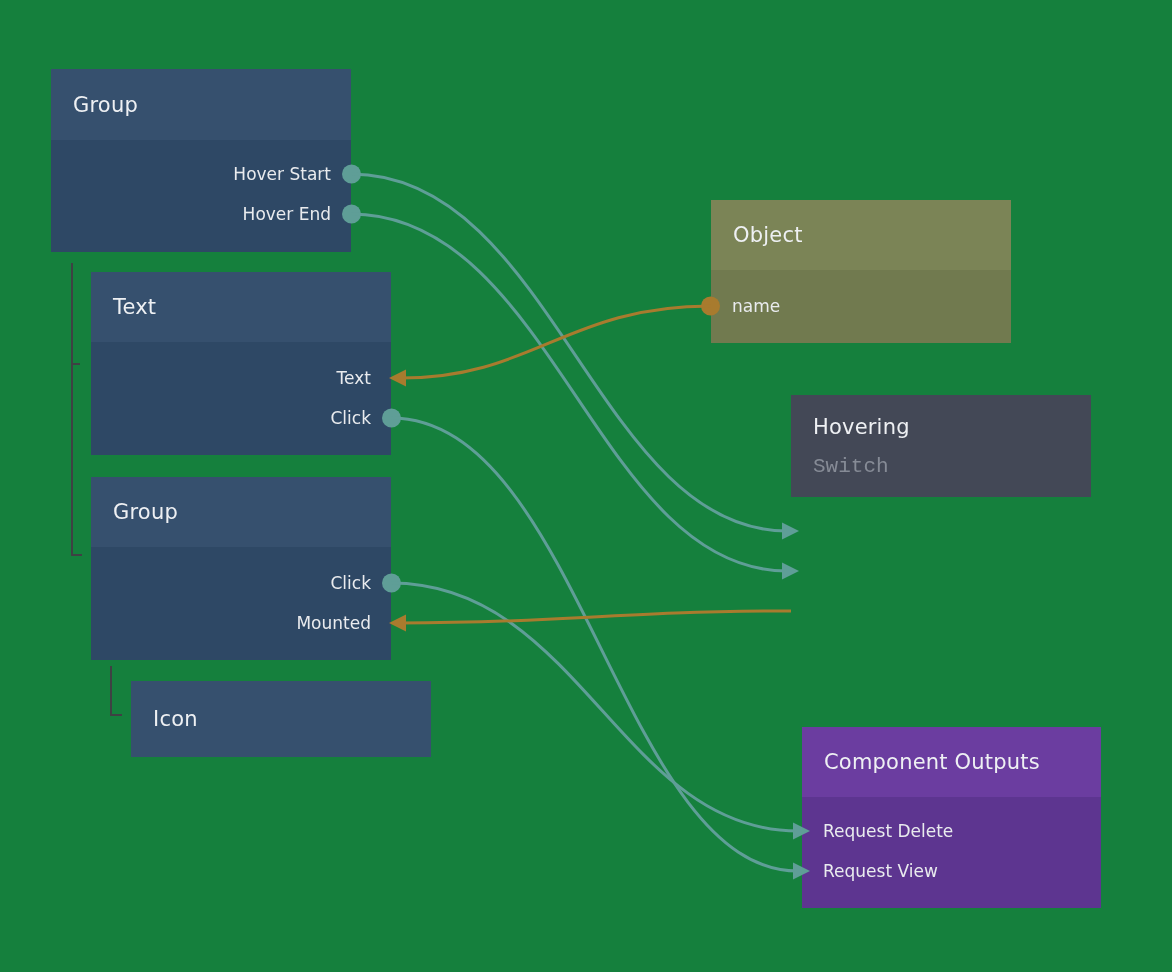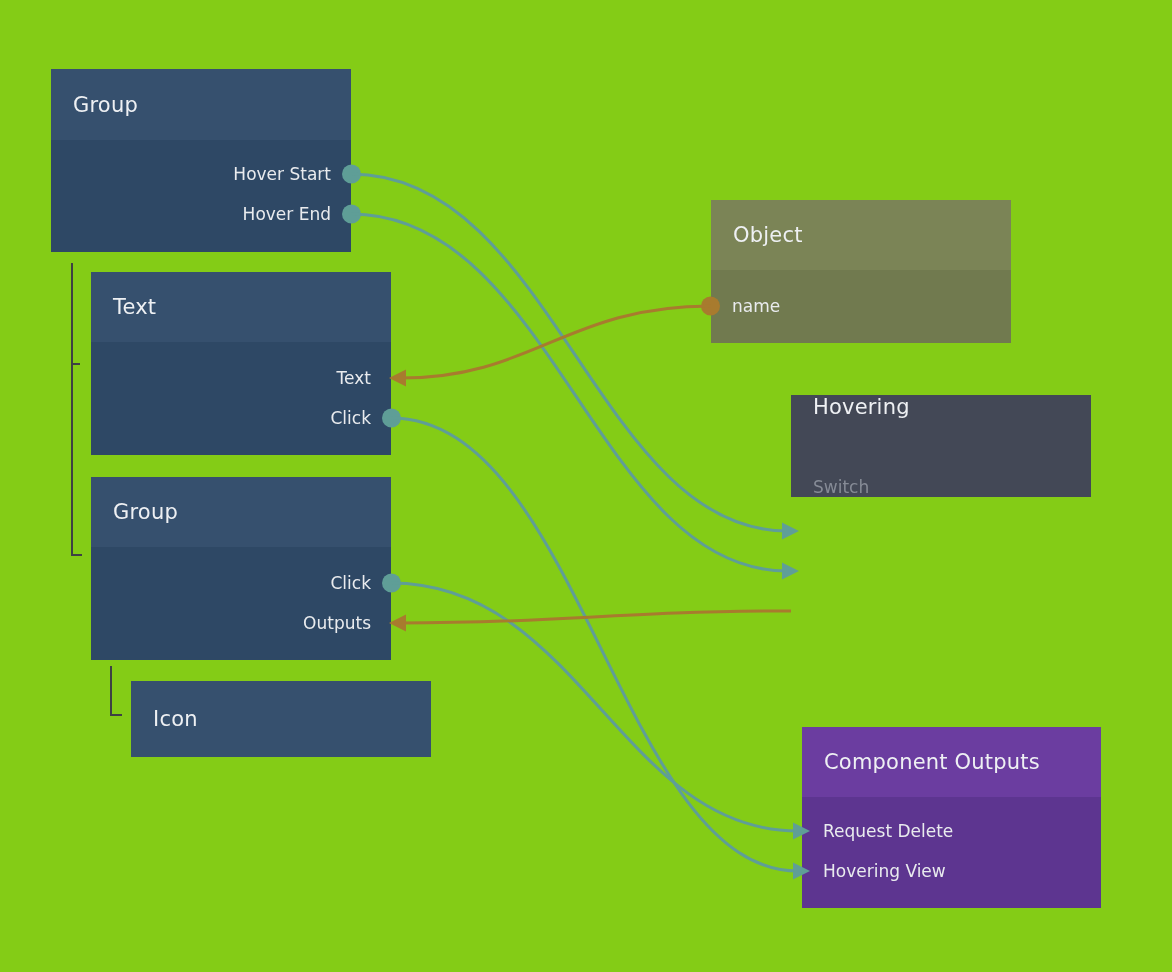--- a/index.html
+++ b/index.html
@@ -1,26 +1,26 @@
 <!DOCTYPE html>
 <html><head>
 <meta charset="utf-8">
 <style>
   html,body{margin:0;padding:0;background:#1c1d1f;}
   *{box-sizing:border-box;}
   #canvas{
     position:relative;width:1172px;height:972px;overflow:hidden;
-    background:#84cc16;
+    background:#15803d;
     font-family:"DejaVu Sans","Liberation Sans",sans-serif;
   }
   
   .node{position:absolute;}
   .hdr{display:flex;flex-direction:column;justify-content:center;padding-left:22px;}
   .title{font-size:21px;color:#eef0f3;letter-spacing:.2px;white-space:nowrap;}
-  .subtitle{font-size:17px;color:#868b96;margin-top:16px;white-space:nowrap;}
+  .subtitle{font-size:21px;color:#868b96;margin-top:16px;white-space:nowrap;font-family:Liberation Mono, monospace;}
   .nbody{position:relative;padding-top:14px;}
   .prow{position:relative;height:40px;display:flex;align-items:center;}
   .prow.r{justify-content:flex-end;padding-right:20px;}
   .prow.l{justify-content:flex-start;padding-left:21px;}
   .plabel{font-size:17px;color:#e9ebee;white-space:nowrap;}
   .pin{position:absolute;width:19px;height:19px;border-radius:50%;top:50%;transform:translateY(-50%);}
   .pin.pr{right:-10px;}
   .pin.pl{left:-10px;}
   .pin.teal{background:#5f9e97;}
   .pin.orange{background:#a87b2e;}
@@ -80,21 +80,21 @@
   <div class="node blue" style="left:91px;top:477px;width:300px;">
     <div class="hdr" style="height:70px;">
       <span class="title">Group</span>
     </div>
     <div class="nbody" style="height:113px;padding-top:16px;">
       <div class="prow r">
         <span class="plabel">Click</span>
         <span class="pin teal pr"></span>
       </div>
       <div class="prow r">
-        <span class="plabel">Outputs</span>
+        <span class="plabel">Mounted</span>
       </div>
     </div>
   </div>
 
   <div class="node hdr-only" style="left:131px;top:681px;width:300px;height:76px;">
     <span class="title">Icon</span>
   </div>
 
   <div class="node olive" style="left:711px;top:200px;width:300px;border-radius:6px;">
     <div class="hdr" style="height:70px;">
@@ -102,36 +102,36 @@
     </div>
     <div class="nbody" style="height:73px;padding-top:16px;">
       <div class="prow l">
         <span class="plabel">name</span>
         <span class="pin orange pl"></span>
       </div>
     </div>
   </div>
 
   <div class="node gray" style="left:791px;top:395px;width:300px;">
-    <div class="hdr" style="height:102px;justify-content:space-between;">
+    <div class="hdr" style="height:102px;">
       <span class="title">Hovering</span>
       <span class="subtitle">Switch</span>
     </div>
   </div>
 
   <div class="node purple" style="left:802px;top:727px;width:299px;border-radius:11px;">
     <div class="hdr" style="height:70px;">
       <span class="title">Component Outputs</span>
     </div>
     <div class="nbody" style="height:111px;">
       <div class="prow l">
         <span class="plabel">Request Delete</span>
       </div>
       <div class="prow l">
-        <span class="plabel">Hovering View</span>
+        <span class="plabel">Request View</span>
       </div>
     </div>
   </div>
 
   <svg id="edges" viewBox="0 0 1172 972" xmlns="http://www.w3.org/2000/svg">
       <path d="M 351 174 C 552.6 174 597.4 531 787 531" fill="none" stroke="#5f9e97" stroke-width="3"></path>
       <polygon points="799,531 782,522.5 782,539.5" fill="#5f9e97"></polygon>
       <path d="M 351 214 C 552.6 214 597.4 571 787 571" fill="none" stroke="#5f9e97" stroke-width="3"></path>
       <polygon points="799,571 782,562.5 782,579.5" fill="#5f9e97"></polygon>
       <path d="M 711 306 C 566.1 306 533.9 378 401 378" fill="none" stroke="#a87b2e" stroke-width="3"></path>

